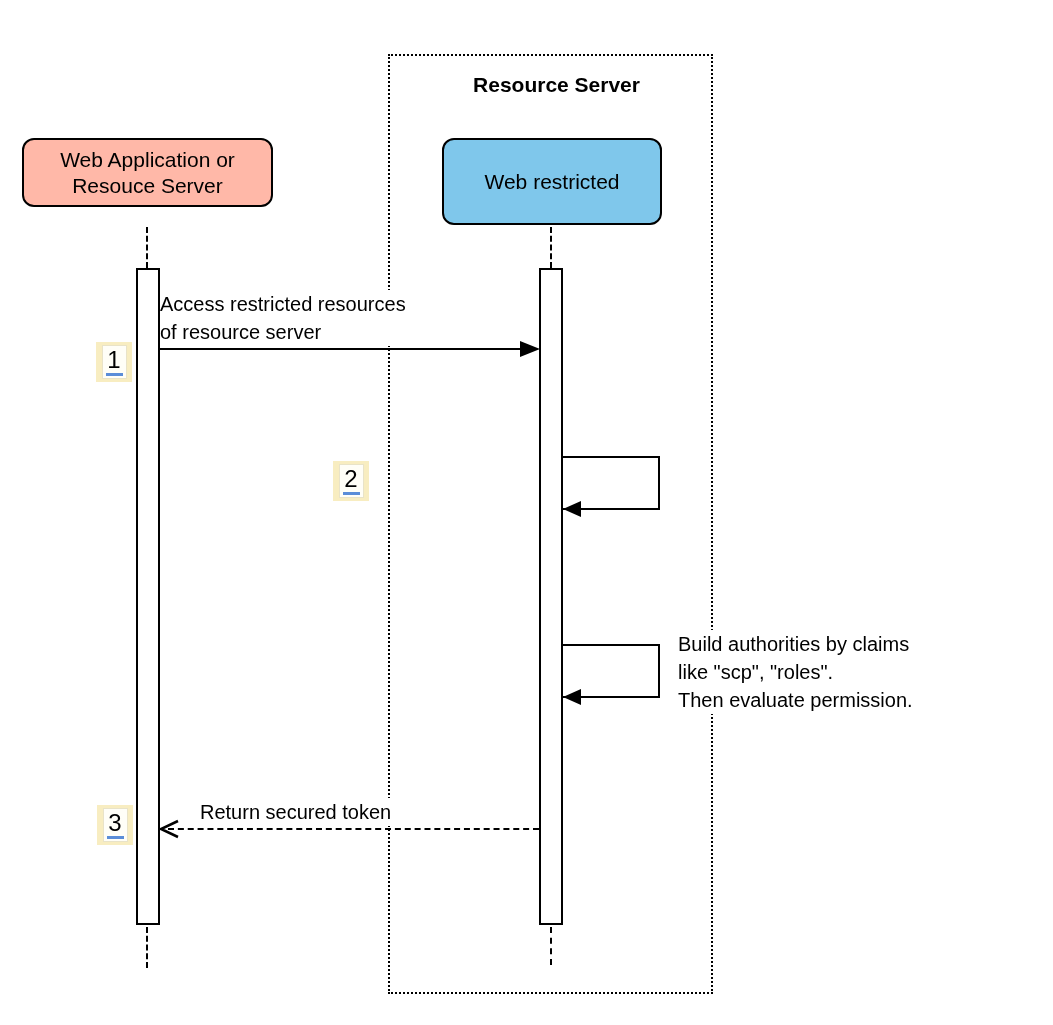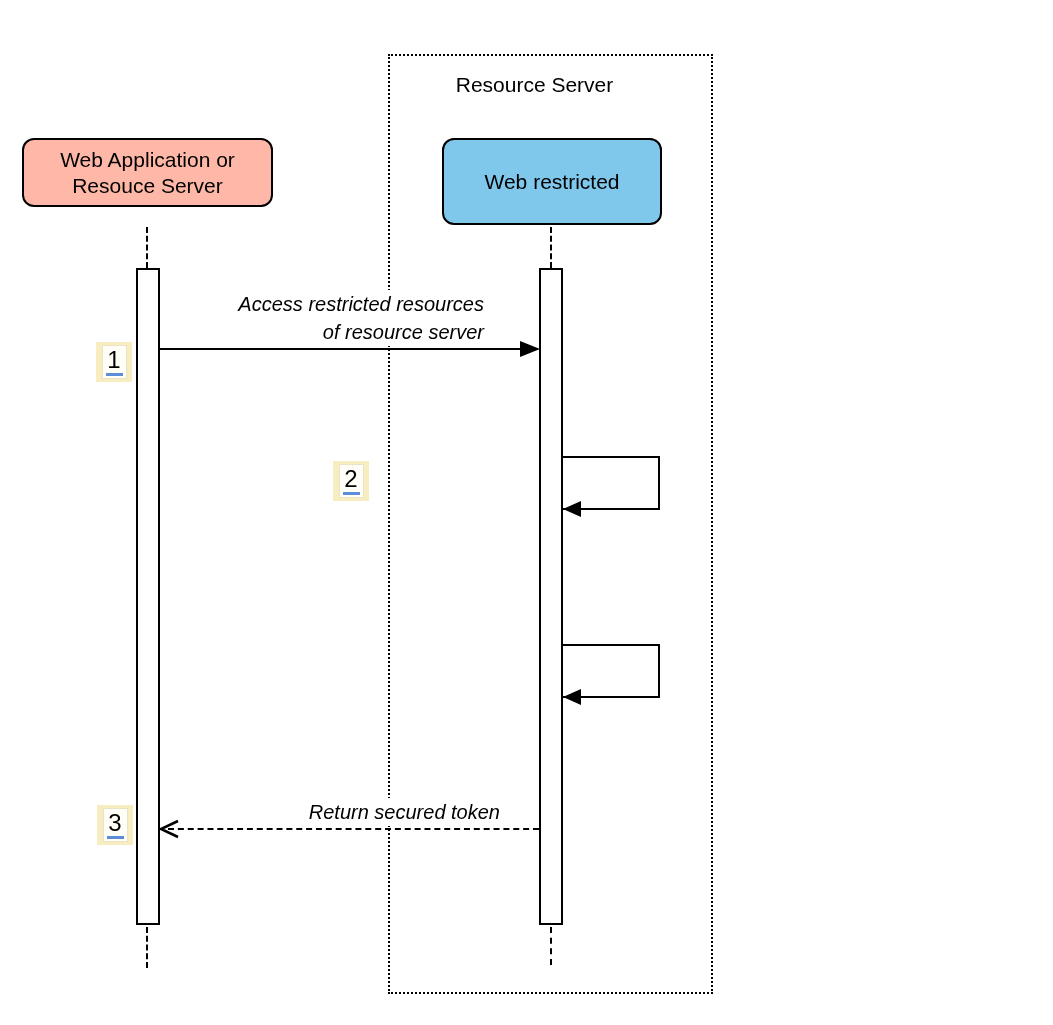--- a/index.html
+++ b/index.html
@@ -88,21 +88,21 @@
   }
 
   
   .msg-label {
     font-size: 20px;
     line-height: 28px;
     white-space: pre-line;
     background: #ffffff;
     z-index: 3;
   }
-  .msg-label.center { text-align: right; font-style: italic; }
+  .msg-label.center { text-align: left; }
 
   
   .badge {
     width: 36px;
     height: 40px;
     display: flex;
     align-items: center;
     justify-content: center;
     z-index: 6;
     cursor: pointer;
@@ -126,21 +126,21 @@
     margin-top: 1px;
   }
   svg.open-arrow { z-index: 5; position: absolute; }
 </style>
 </head>
 <body>
 
 <div id="canvas">
 
   <div class="boundary abs" style="left:388px; top:54px; width:321px; height:936px;"></div>
-  <div class="boundary-title abs" style="left:374px; top:73px; width:321px;">Resource Server</div>
+  <div class="boundary-title abs" style="left:396px; top:73px; width:321px;font-weight:bold;">Resource Server</div>
 
   <div class="actor abs" style="left: 22px; top: 138px; width: 251px; height: 69px; background-color: rgb(255, 184, 168);">
     <span>Web Application or
 Resouce Server</span>
   </div>
   <div class="actor abs" style="left: 442px; top: 138px; width: 220px; height: 87px; background-color: rgb(127, 199, 235);">
     <span>Web restricted</span>
   </div>
 
   <div class="lifeline abs" style="left:146px; top:227px; height:41px;"></div>
@@ -166,20 +166,23 @@
   <div class="arrowhead-left abs" style="left:563px; top:501px;"></div>
   <div class="badge abs" style="left: 333px; top: 461px; background-color: rgb(248, 237, 193);">
     <div class="badge-inner">
       <span class="badge-num">2</span>
       <span class="badge-underline" style="background-color: rgb(91, 141, 216);"></span>
     </div>
   </div>
 
   <div class="self-loop abs" style="left:563px; top:644px; width:97px; height:54px;"></div>
   <div class="arrowhead-left abs" style="left:563px; top:689px;"></div>
+  <div class="msg-label abs" style="left:678px; top:630px; width:320px;">Build authorities by claims
+like "scp", "roles".
+Then evaluate permission.</div>
 
   <div class="msg-label center abs" style="left:200px; top:798px; width:300px;">Return secured token</div>
   <div class="msg-line-dashed abs" style="left:168px; top:828px; width:371px;"></div>
   <svg class="open-arrow" style="left:158px; top:819px;" width="24" height="20" viewBox="0 0 24 20">
     <path d="M20 2 L3 10 L20 18" fill="none" stroke="#000000" stroke-width="2.5"></path>
   </svg>
   <div class="badge abs" style="left: 97px; top: 805px; background-color: rgb(248, 237, 193);">
     <div class="badge-inner">
       <span class="badge-num">3</span>
       <span class="badge-underline" style="background-color: rgb(91, 141, 216);"></span>

